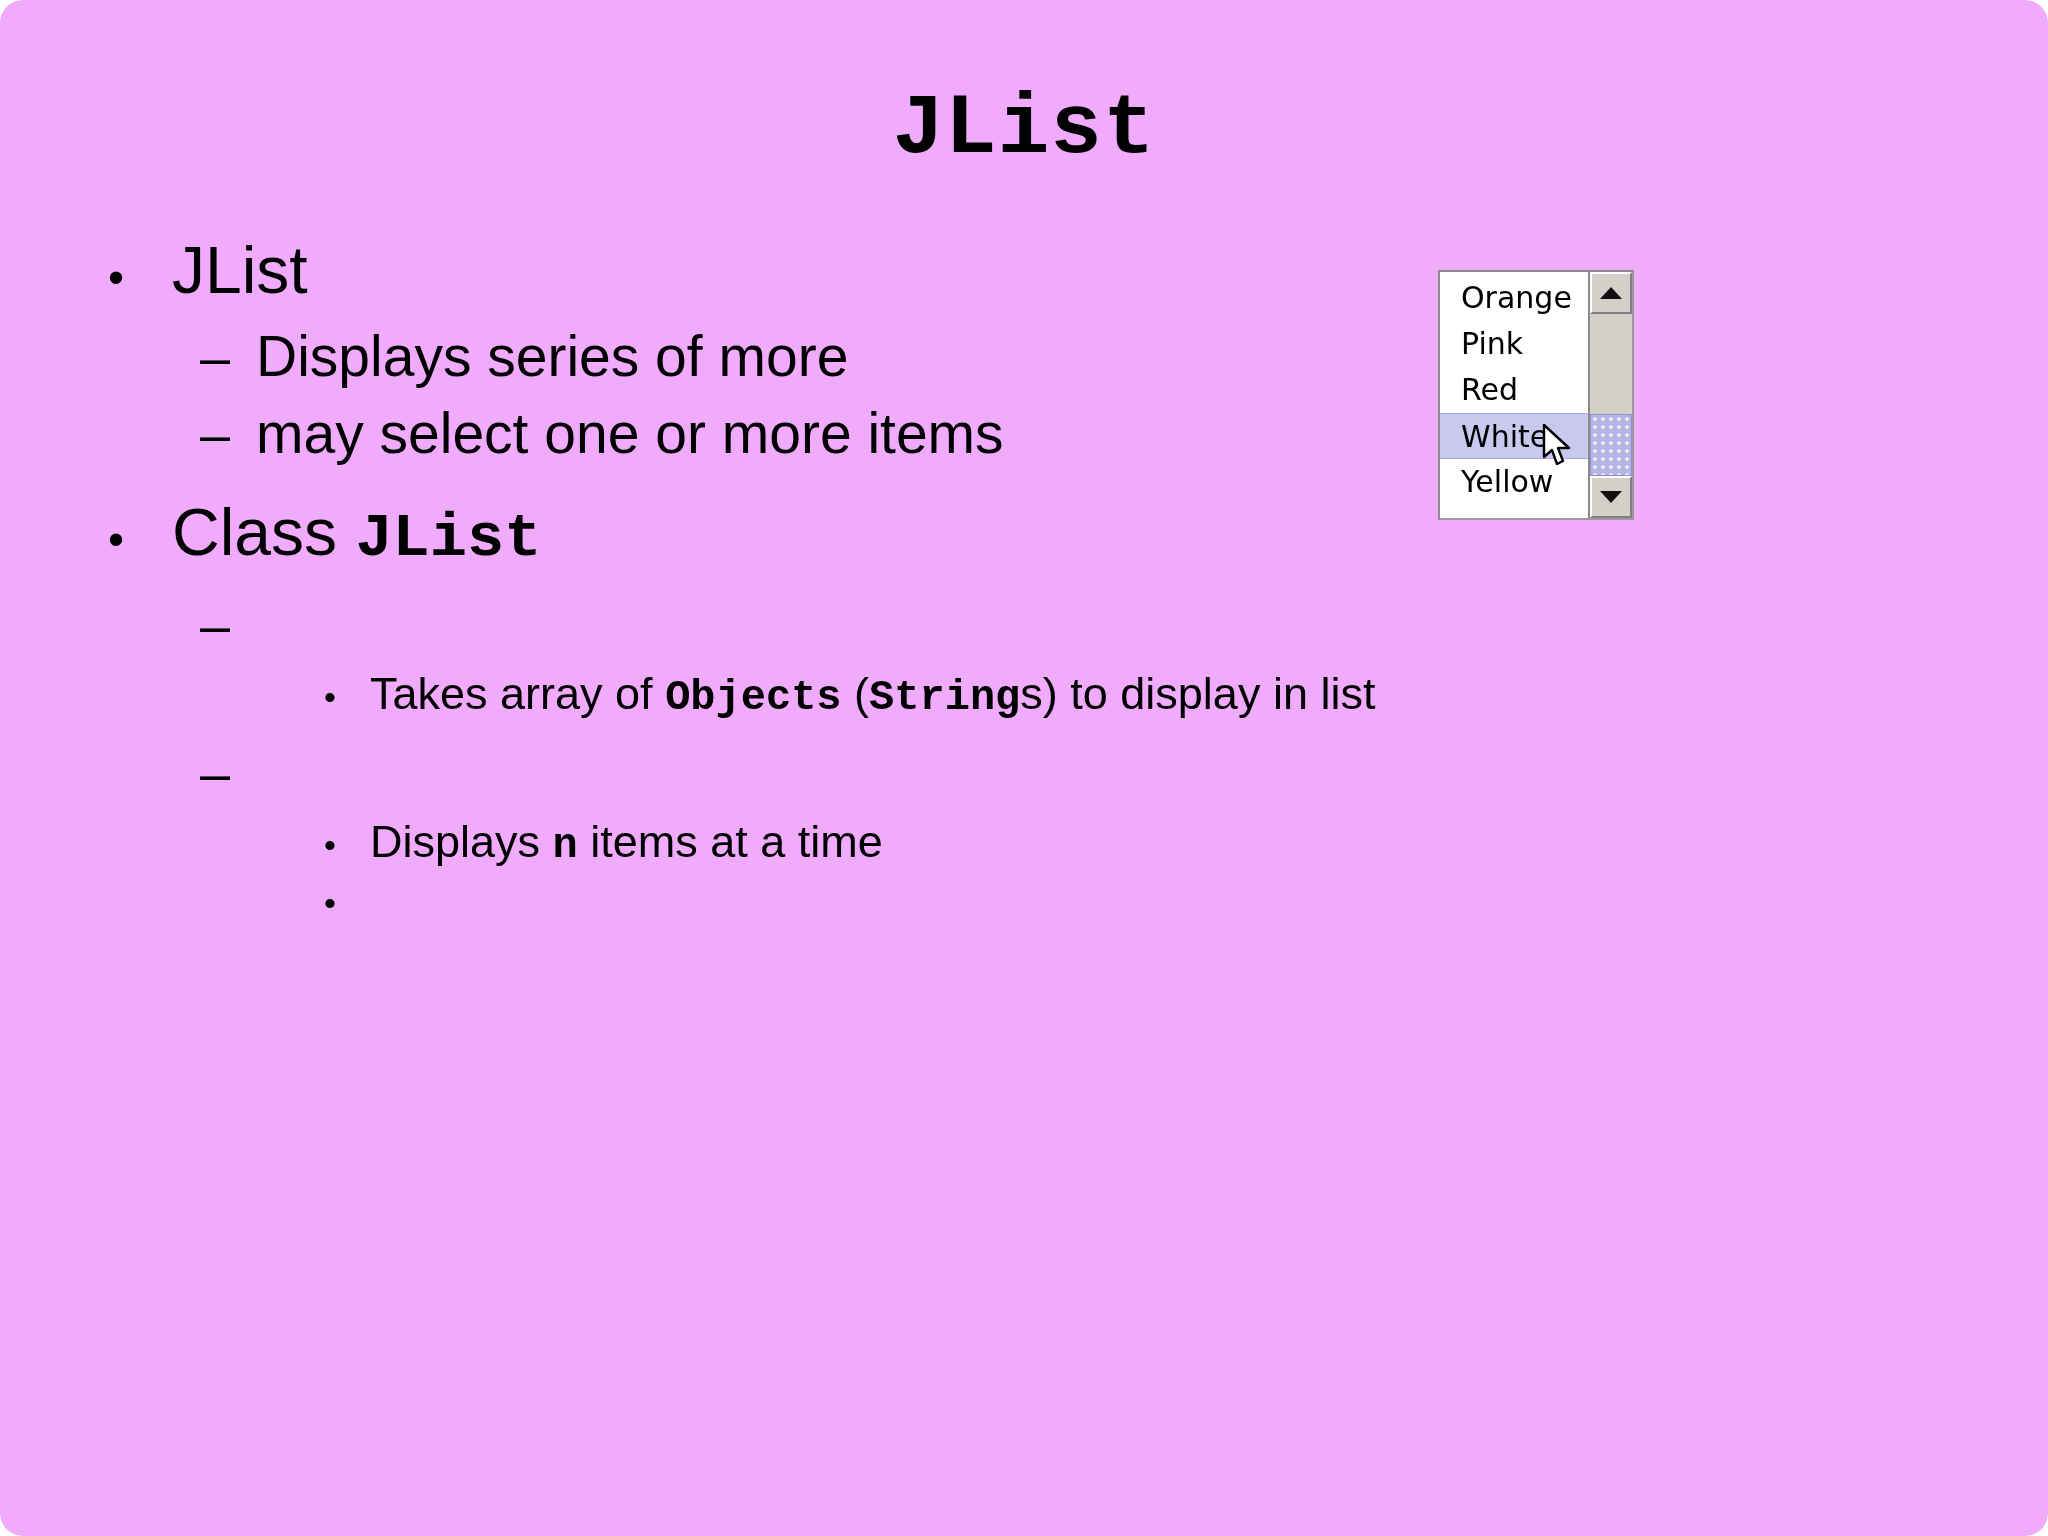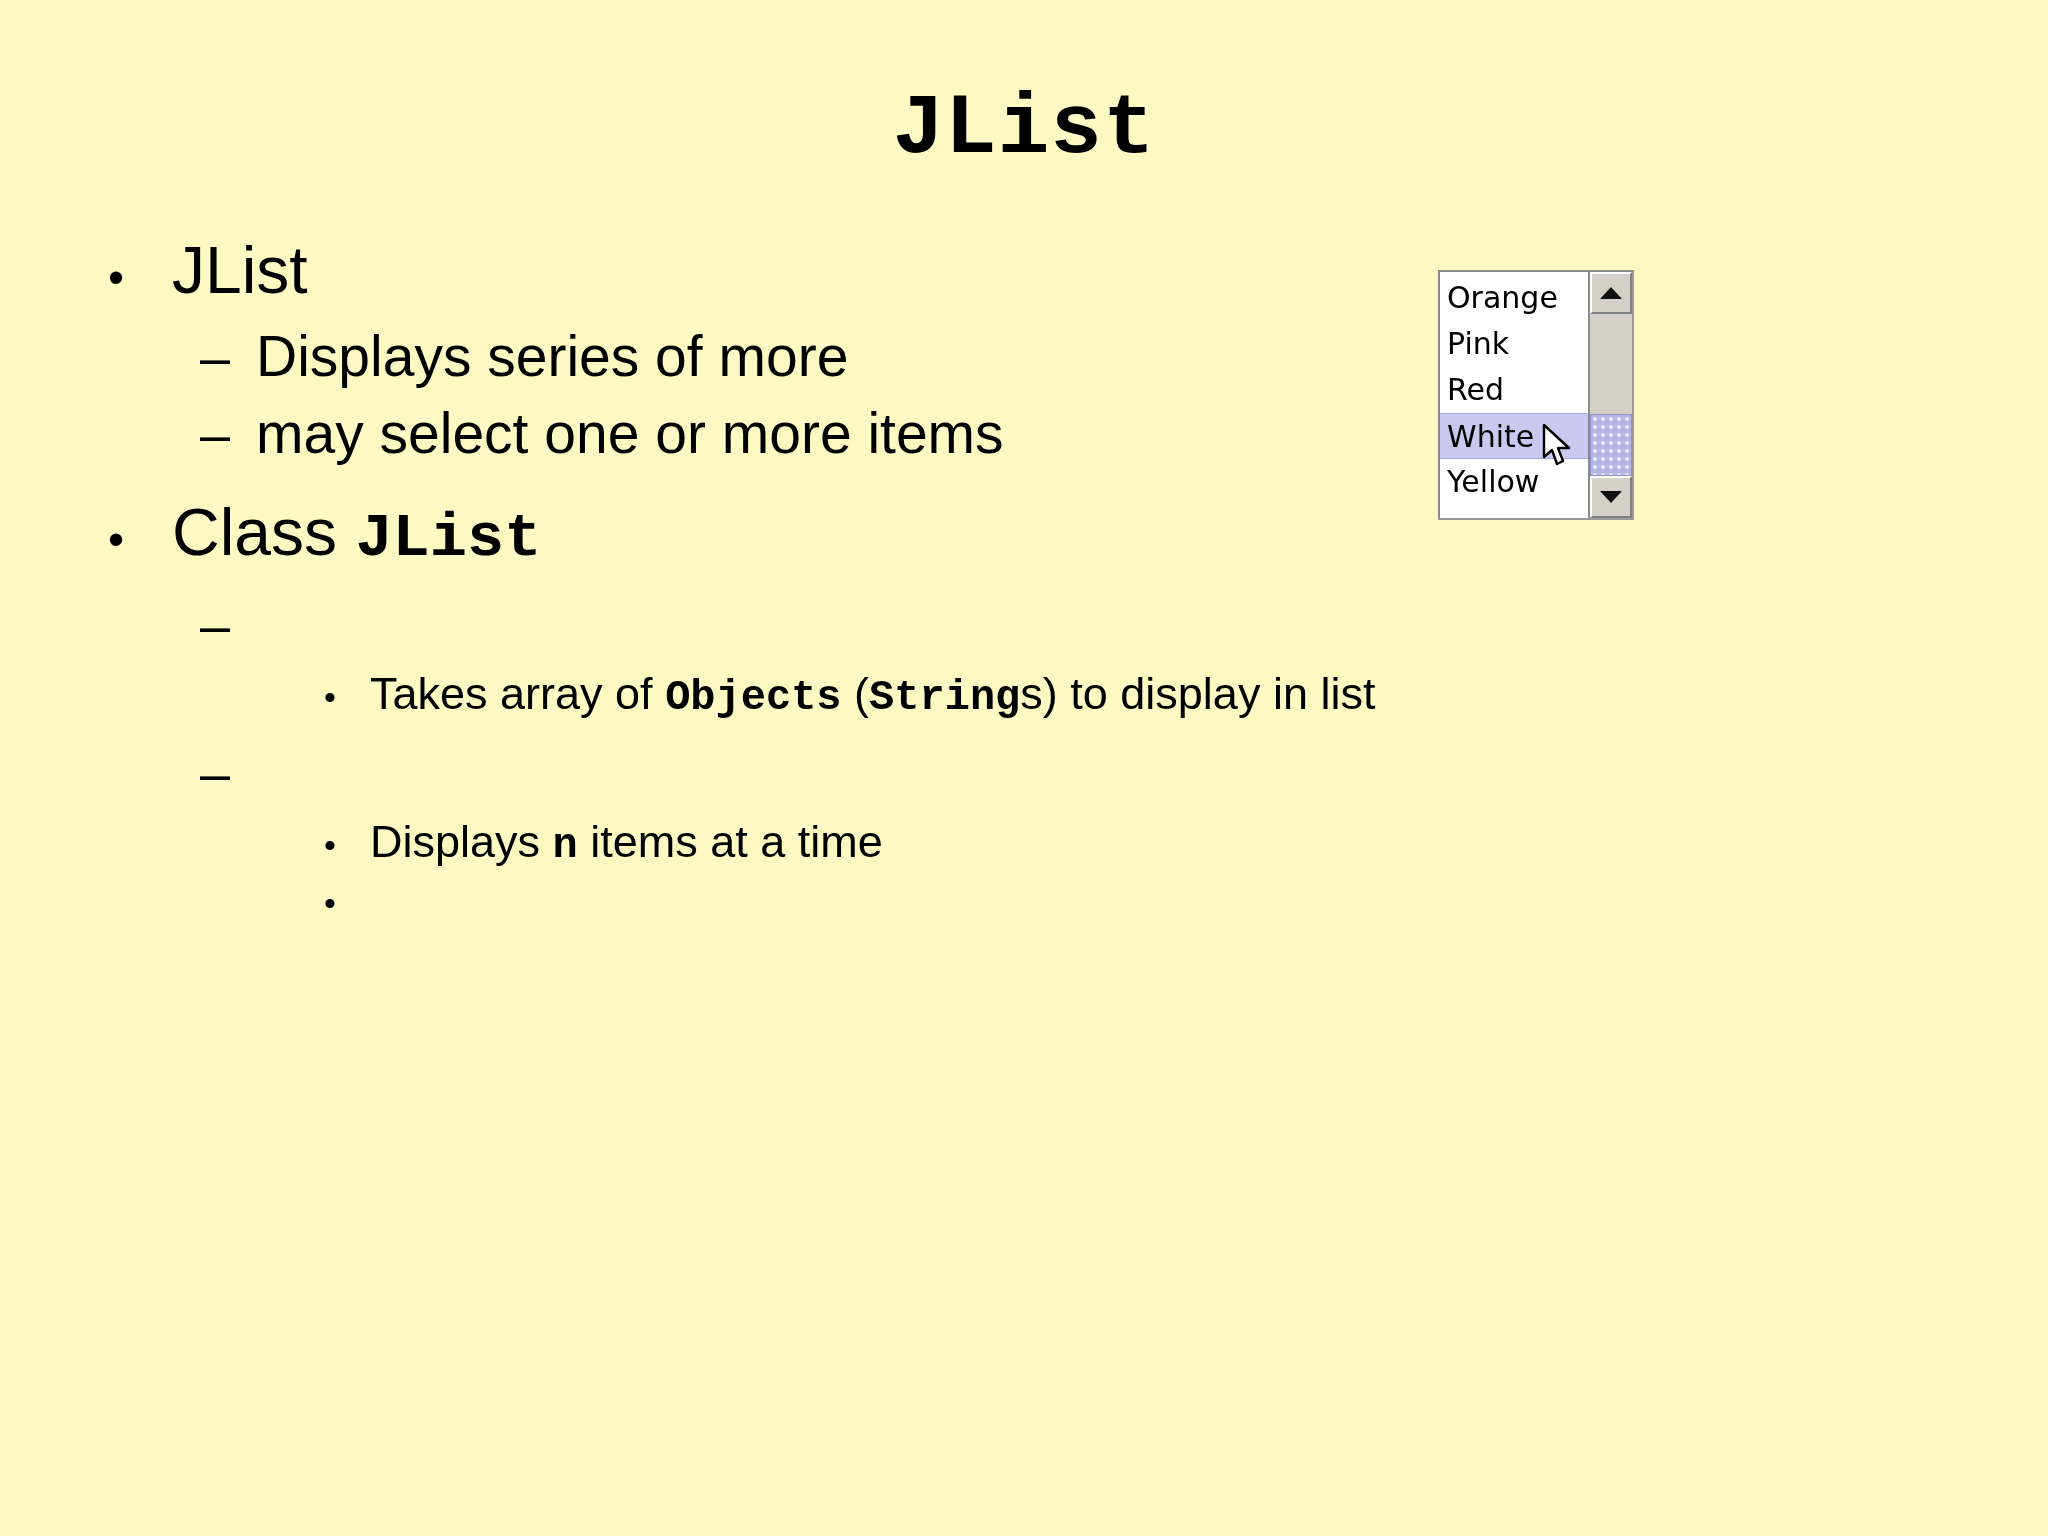--- a/index.html
+++ b/index.html
@@ -14,21 +14,22 @@
     overflow: hidden;
     font-family: "Liberation Sans", sans-serif;
     color: #000000;
     position: relative;
   }
 
   
   .slide {
     position: absolute;
     inset: 0;
-    background: #fef9c3;
+    background: #f0abfc;
+    border-radius: 23px;
   }
 
   
   .slide-title {
     position: absolute;
     top: 86px;
     left: 0;
     width: 2048px;
     text-align: center;
     font-family: "Liberation Mono", "DejaVu Sans Mono", monospace;
@@ -133,21 +134,21 @@
   .jlist-items {
     flex: 1 1 auto;
     background: #ffffff;
     padding-top: 3px;
     box-sizing: border-box;
     position: relative;
   }
   .jlist-row {
     height: 46px;
     line-height: 46px;
-    padding-left: 7px;
+    padding-left: 21px;
     font-family: "DejaVu Sans", "Liberation Sans", sans-serif;
     font-size: 30px;
     color: #000000;
     white-space: nowrap;
     box-sizing: border-box;
   }
   .jlist-row.selected {
     background: #c9c9f0;
     border-top: 1px solid #a8a8e0;
     border-bottom: 1px solid #a8a8e0;

